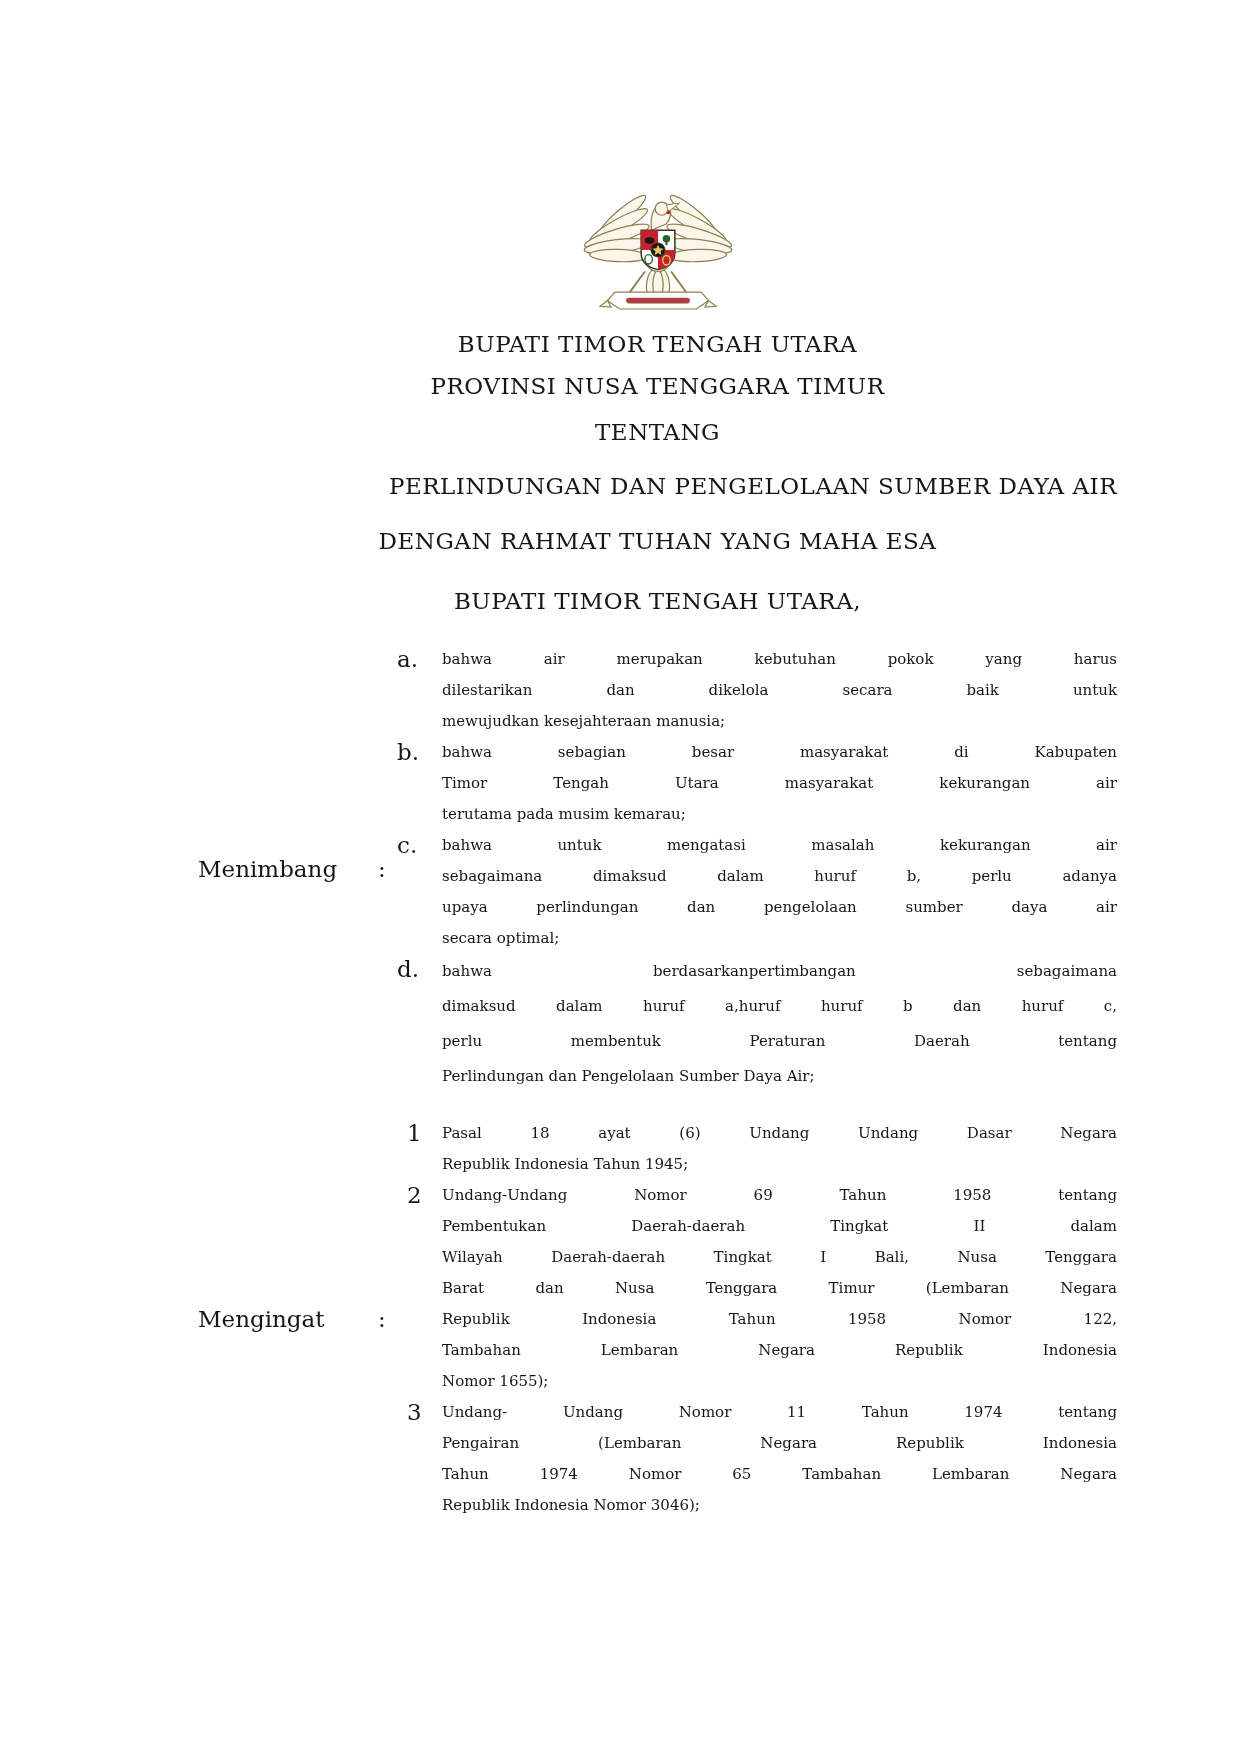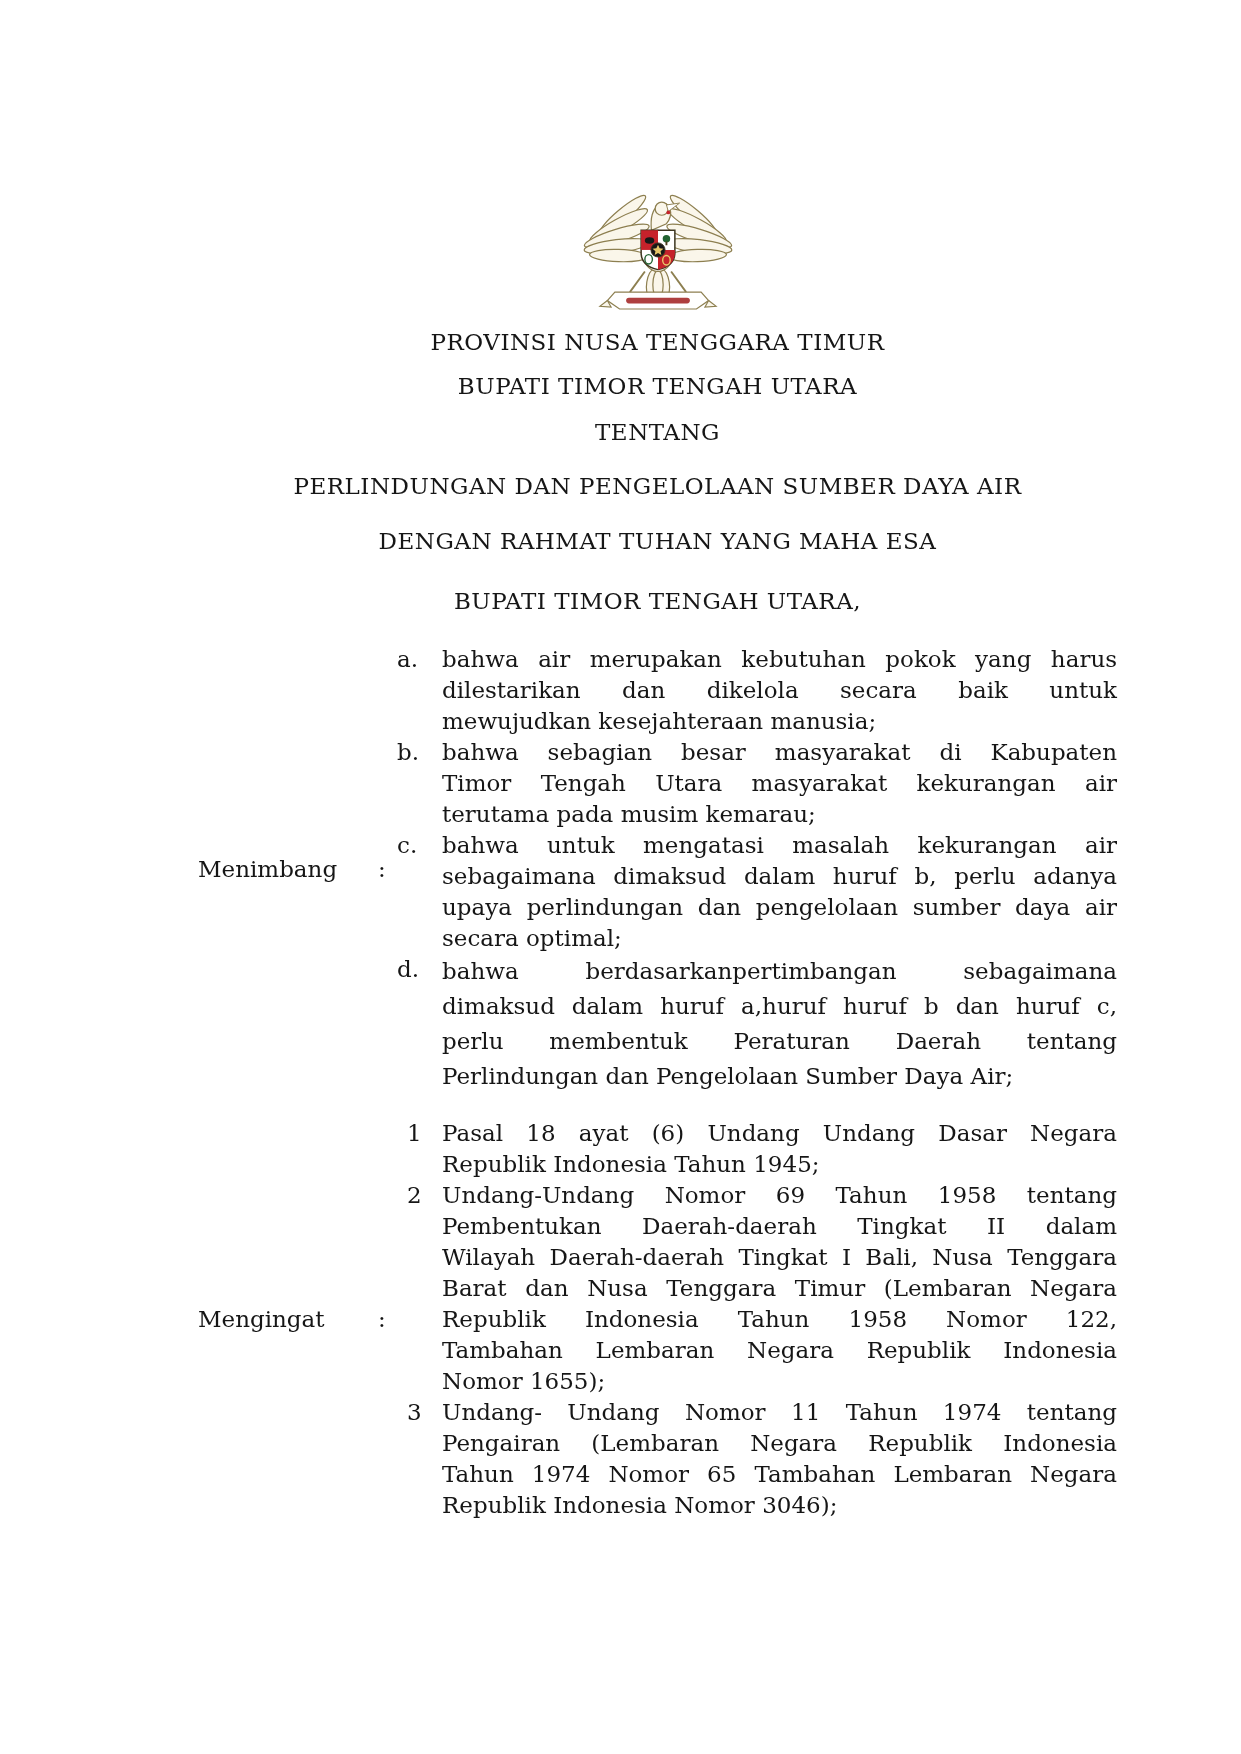--- a/index.html
+++ b/index.html
@@ -28,21 +28,21 @@
   .headings { text-align: center; }
   .hline {
     font-size: 23px;
     line-height: 30px;
     letter-spacing: 0.5px;
     white-space: nowrap;
   }
   .h1 { margin-top: 14px; }
   .h2, .h3, .h4 { margin-top: 12px; }
   .h5 { margin-top: 16px; }
-  .h6 { margin-top: 24px; }
+  .h6 { margin-top: 24px; text-align: right; }
   .h7 { margin-top: 25px; }
   .h8 { margin-top: 30px; }
 
   
   .section { display: flex; align-items: center; }
   .sec-menimbang { margin-top: 28px; }
   .sec-mengingat { margin-top: 24px; }
   .col-label {
     width: 180px;
     flex: 0 0 180px;
@@ -63,21 +63,21 @@
     flex: 0 0 47px;
     font-size: 23px;
     line-height: 31px;
     box-sizing: border-box;
   }
   .marker.letter { padding-left: 2px; }
   .marker.num { padding-left: 12px; }
   .lines { flex: 1 1 auto; min-width: 0; }
 
   .jline {
-    font-size: 23px;
+    font-size: 15px;
     line-height: 31px;
     text-align: justify;
     text-align-last: justify;
     white-space: nowrap;
   }
   .jline.last { text-align-last: left; }
   .item.wide .jline { line-height: 35px; }
 </style>
 </head>
 <body>
@@ -130,22 +130,22 @@
 
       <g>
         <path d="M34,116 L126,116 L134,125 L121,134 L39,134 L26,125 Z" fill="#ffffff" stroke="#8d7f50" stroke-width="1.3"></path>
         <path d="M26,125 L18,131 L30,132 Z M134,125 L142,131 L130,132 Z" fill="#faf6ea" stroke="#8d7f50" stroke-width="1.2"></path>
         <rect x="46" y="122" width="68" height="6" rx="3" fill="#a01d1d" opacity="0.85"></rect>
       </g>
     </svg>
   </div>
 
   <div class="headings">
+    <div class="hline h1">BUPATI TIMOR TENGAH UTARA</div>
     <div class="hline h2">PROVINSI NUSA TENGGARA TIMUR</div>
-    <div class="hline h1">BUPATI TIMOR TENGAH UTARA</div>
     <div class="hline h5">TENTANG</div>
     <div class="hline h6">PERLINDUNGAN DAN PENGELOLAAN SUMBER DAYA AIR</div>
     <div class="hline h7">DENGAN RAHMAT TUHAN YANG MAHA ESA</div>
     <div class="hline h8">BUPATI TIMOR TENGAH UTARA,</div>
   </div>
 
   <div class="section sec-menimbang">
     <div class="col-label">Menimbang</div>
     <div class="col-colon">:</div>
     <div class="col-items">

